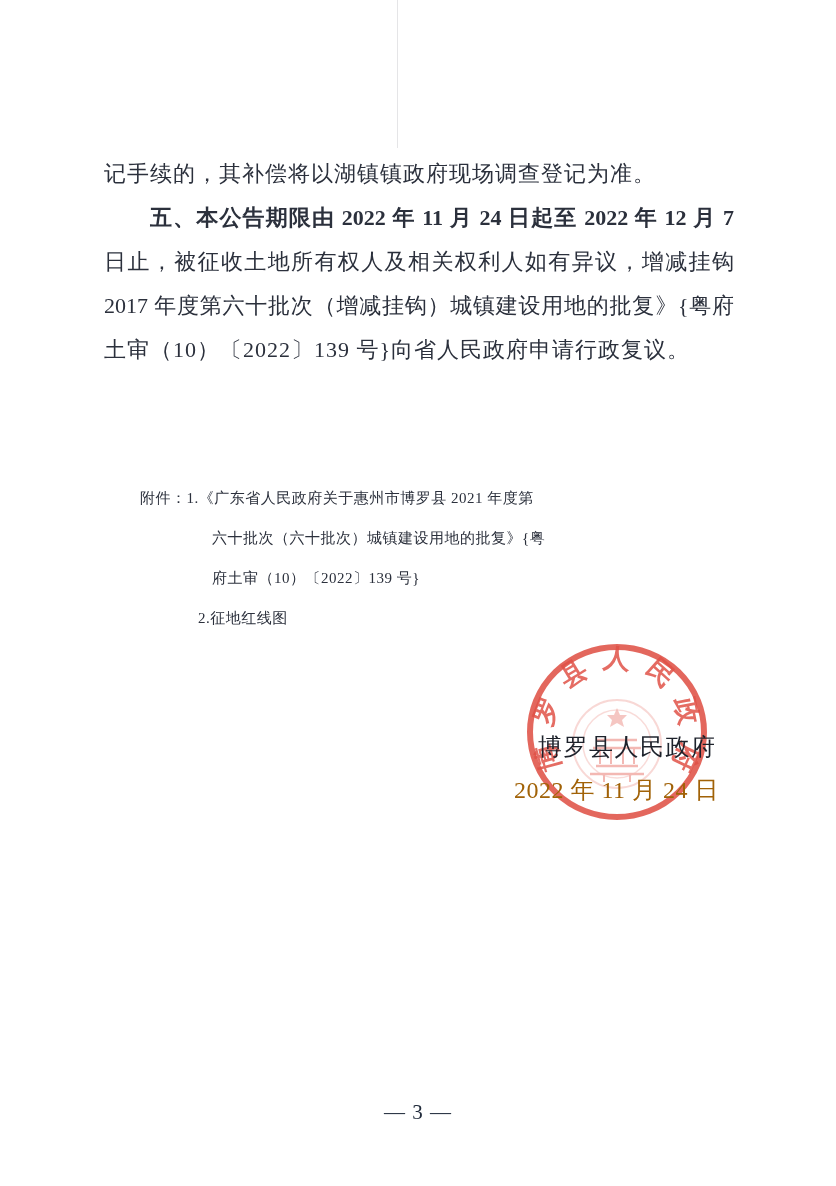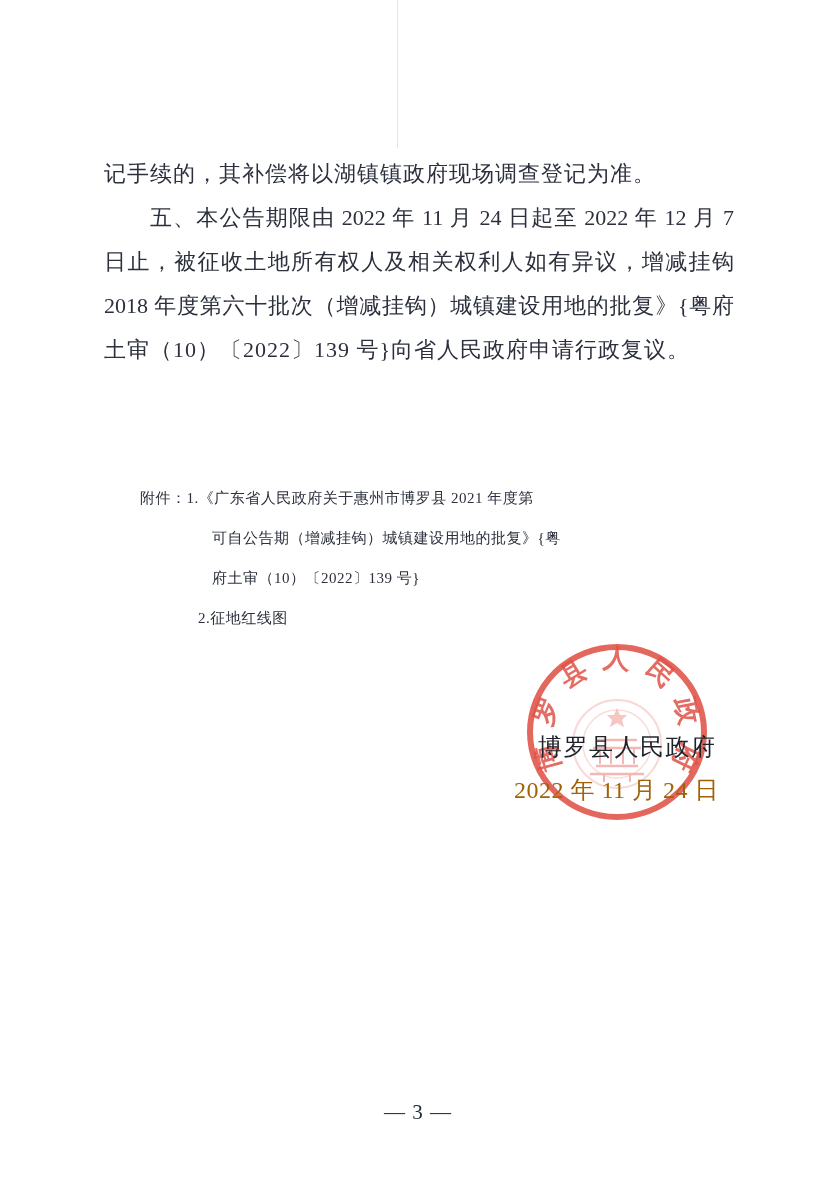--- a/index.html
+++ b/index.html
@@ -24,21 +24,21 @@
     height:44px;line-height:44px;
     letter-spacing:1px;
     white-space:nowrap;
   }
   .line.fill{
     letter-spacing:0;
     white-space:normal;
     text-align:justify;
     text-align-last:justify;
   }
-  .indent2{padding-left:46px;}
+  .indent2{padding-left:46px;font-weight:bold;}
   .attachment{
     position:absolute;left:104px;top:478px;width:640px;
     font-size:15px;
   }
   .att-line{height:40px;line-height:40px;white-space:nowrap;letter-spacing:0.5px;}
   .att-0{padding-left:36px;}
   .att-1{padding-left:108px;}
   .att-2{padding-left:108px;}
   .att-3{padding-left:94px;}
   .seal-wrap{
@@ -72,27 +72,27 @@
 <body>
 
 <div class="sheet">
 
   <div class="artifact-line"></div>
 
   <div class="content">
     <div class="line">记手续的，其补偿将以湖镇镇政府现场调查登记为准。</div>
     <div class="line fill indent2">五、本公告期限由 2022 年 11 月 24 日起至 2022 年 12 月 7</div>
     <div class="line fill">日止，被征收土地所有权人及相关权利人如有异议，增减挂钩</div>
-    <div class="line fill">2018 年度第六十批次（增减挂钩）城镇建设用地的批复》{粤府</div>
+    <div class="line fill">2017 年度第六十批次（增减挂钩）城镇建设用地的批复》{粤府</div>
     <div class="line">土审（10）〔2022〕139 号}向省人民政府申请行政复议。</div>
   </div>
 
   <div class="attachment">
     <div class="att-line att-0">附件：1.《广东省人民政府关于惠州市博罗县 2021 年度第</div>
-    <div class="att-line att-1">可自公告期（增减挂钩）城镇建设用地的批复》{粤</div>
+    <div class="att-line att-1">六十批次（六十批次）城镇建设用地的批复》{粤</div>
     <div class="att-line att-2">府土审（10）〔2022〕139 号}</div>
     <div class="att-line att-3">2.征地红线图</div>
   </div>
 
   <div class="seal-wrap">
     <svg width="182" height="176" viewBox="0 0 182 176" xmlns="http://www.w3.org/2000/svg">
 
       <ellipse cx="91" cy="88" rx="87" ry="85" fill="none" stroke-width="6" opacity="0.88" stroke="#dd4338"></ellipse>
 
       <g fill="none" stroke="#e2564a" opacity="0.45">

